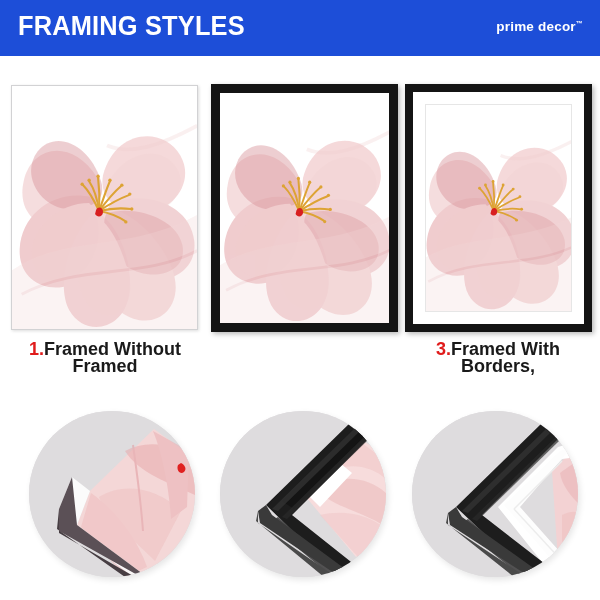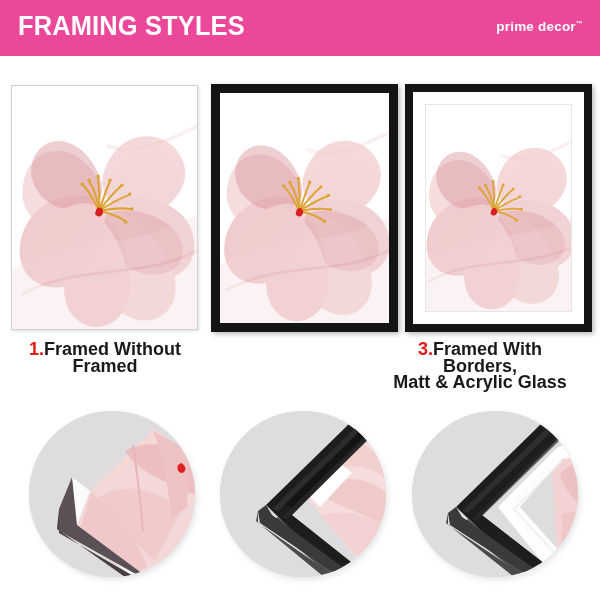--- a/index.html
+++ b/index.html
@@ -7,21 +7,21 @@
     width:600px;height:600px;
     background:#ffffff;
     font-family:"Liberation Sans", sans-serif;
     overflow:hidden;
     position:relative;
   }
 
   
   .banner{
     position:absolute;left:0;top:0;width:600px;height:56px;
-    background:#ec4899;
+    background:#1d4ed8;
   }
   .banner-title{
     position:absolute;left:18px;top:11px;
     font-size:27px;font-weight:bold;color:#ffffff;
     letter-spacing:.2px;
     transform:scaleX(.94);transform-origin:left center;
     white-space:nowrap;
   }
   .brand{
     position:absolute;right:17px;top:19px;
@@ -70,21 +70,21 @@
   .captions{position:absolute;left:0;top:341px;width:600px;height:52px;}
   .caption{
     position:absolute;top:0;width:200px;
     text-align:center;
     font-size:18px;font-weight:bold;color:#1a1a1a;
     line-height:16.5px;
   }
   .caption .num{color:#e01b1b;}
   #cap1{left:5px;}
   #cap2{left:202px;}
-  #cap3{left:380px;text-align:center;}
+  #cap3{left:398px;text-align:center;}
 
   
   .details{position:absolute;left:0;top:404px;width:600px;height:196px;}
   .circle{
     position:absolute;width:166px;height:166px;border-radius:50%;
     background:#dedcde;overflow:hidden;
     box-shadow:2px 3px 6px rgba(0,0,0,.10);
   }
   #circle1{left:29px;top:7px;}
   #circle2{left:220px;top:7px;}
@@ -266,21 +266,20 @@
   </div>
 </div>
 
 <div class="captions">
   <div class="caption" id="cap1">
     <span class="num">1.</span><span>Framed Without</span><br>
     <span>Framed</span>
   </div>
   <div class="caption" id="cap3">
     <span class="num">3.</span><span>Framed With Borders,</span><br>
-    <span>Matt &amp; Acrylic Glass</span>
   </div>
 </div>
 
 <div class="details">
 
   <div class="circle" id="circle1">
     <svg viewBox="0 0 166 166">
       <rect width="166" height="166" fill="#dedcde"></rect>
 
       <path d="M61 80 L125 18 L166 48 L166 138 L118 166 L48 114Z" fill="#f4d7d7"></path>

